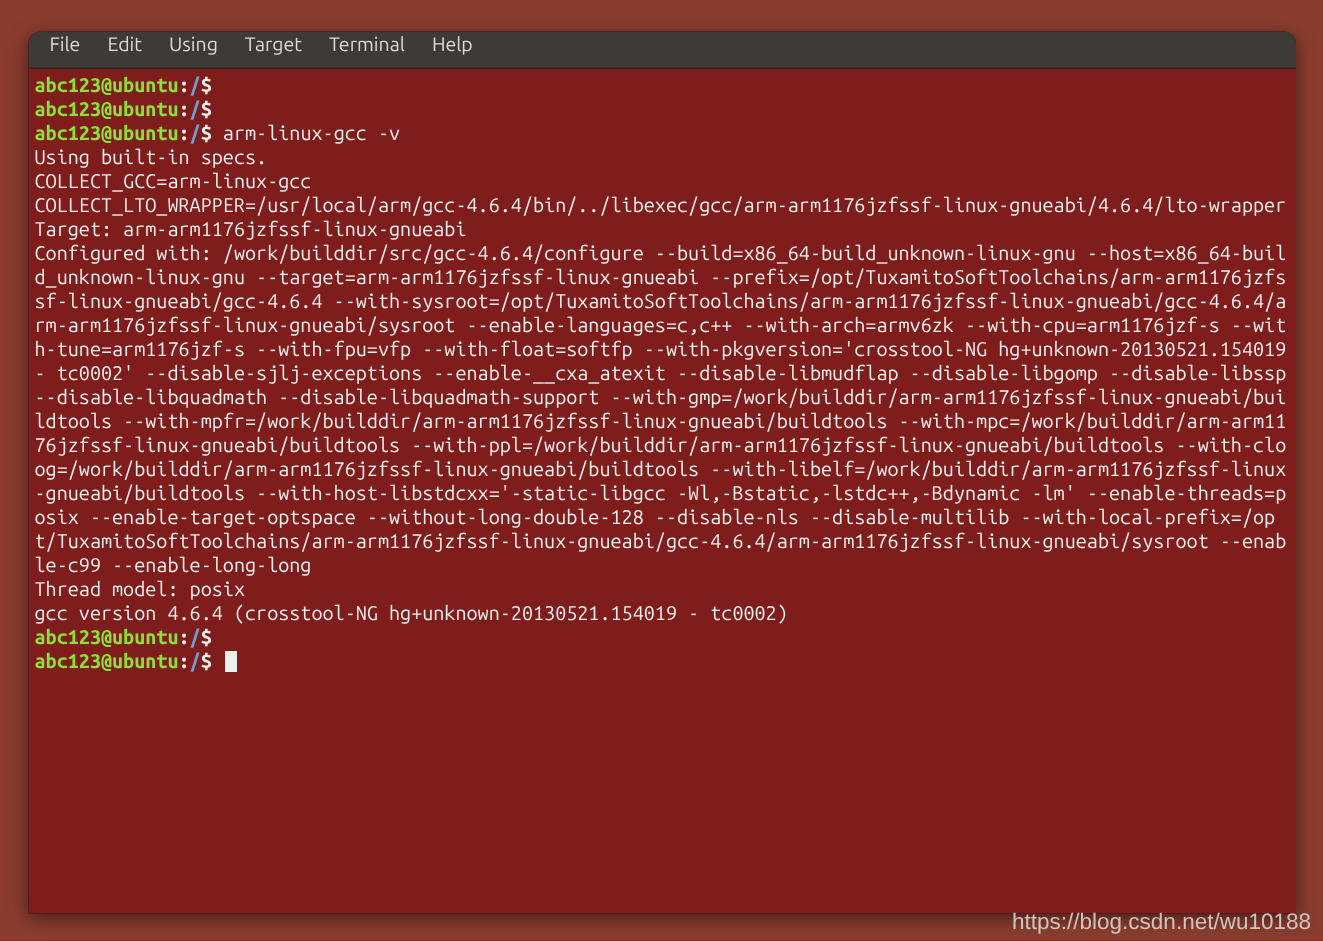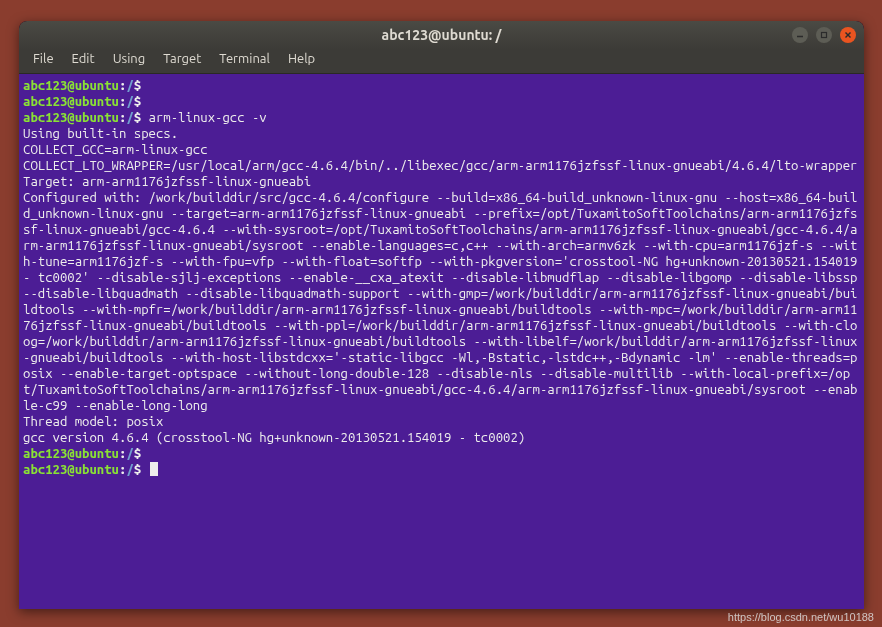--- a/index.html
+++ b/index.html
@@ -71,21 +71,21 @@
     }
     .menu-item {
       color: #dfdbd2;
       font-family: "Ubuntu", sans-serif;
       font-size: 13px;
       padding: 2px 8px;
       cursor: pointer;
     }
     .terminal-body {
       flex: 1;
-      background: #4c1d95;
+      background: #7f1d1d;
       padding: 3px 4px;
       font-size: 13.2px;
       line-height: 16px;
       color: #eeeeec;
       white-space: pre-wrap;
       word-break: break-all;
       overflow: hidden;
     }
     .prompt-user { color: #8ae234; font-weight: bold; }
     .prompt-colon { color: #eeeeec; font-weight: bold; }
@@ -98,49 +98,28 @@
       background: #eeeeec;
       vertical-align: text-bottom;
       margin-left: 1px;
     }
     .watermark {
       position: absolute;
       right: 8px;
       bottom: 4px;
       color: #ddd;
       font-family: sans-serif;
-      font-size: 11px;
+      font-size: 15px;
       opacity: 0.85;
     }
   </style>
 </head>
 <body>
 
 <div class="window">
-  <div class="titlebar">
-    <span class="title-text">abc123@ubuntu: /</span>
-    <div class="window-controls">
-      <div class="win-btn min">
-        <svg viewBox="0 0 8 8">
-            <line x1="1" y1="5.5" x2="7" y2="5.5" stroke="#2b2b2b" stroke-width="1.5"></line>
-          </svg>
-      </div>
-      <div class="win-btn max">
-        <svg viewBox="0 0 8 8">
-            <rect x="1.5" y="1.5" width="5" height="5" fill="none" stroke="#2b2b2b" stroke-width="1.2"></rect>
-          </svg>
-      </div>
-      <div class="win-btn close">
-        <svg viewBox="0 0 8 8">
-            <line x1="1.5" y1="1.5" x2="6.5" y2="6.5" stroke="#2b2b2b" stroke-width="1.4"></line>
-            <line x1="6.5" y1="1.5" x2="1.5" y2="6.5" stroke="#2b2b2b" stroke-width="1.4"></line>
-          </svg>
-      </div>
-    </div>
-  </div>
 
   <div class="menubar">
     <span class="menu-item">File</span>
     <span class="menu-item">Edit</span>
     <span class="menu-item">Using</span>
     <span class="menu-item">Target</span>
     <span class="menu-item">Terminal</span>
     <span class="menu-item">Help</span>
   </div>
 

